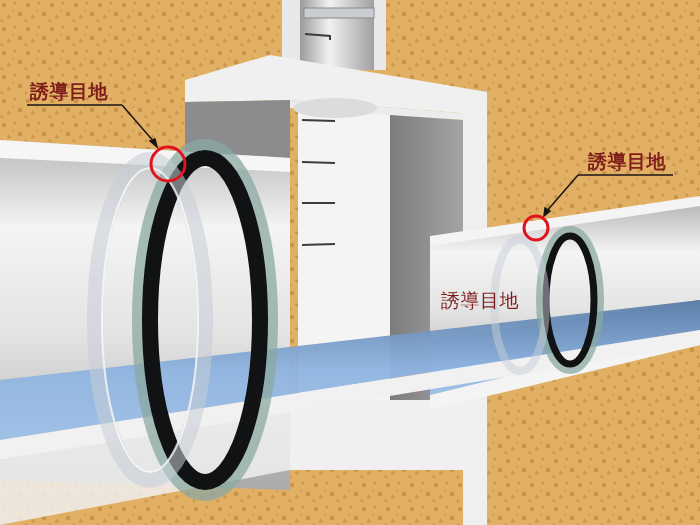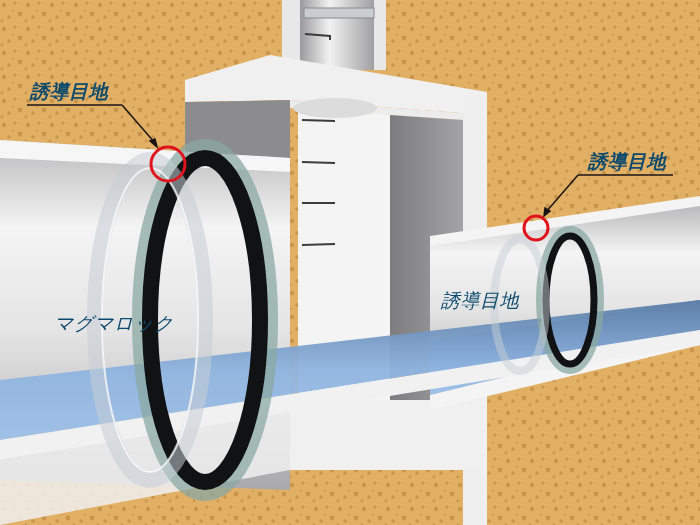--- a/index.html
+++ b/index.html
@@ -1,19 +1,19 @@
 <!DOCTYPE html>
 <html><head>
 <meta charset="utf-8">
 <style>
   html,body{margin:0;padding:0;}
   body{width:700px;height:525px;overflow:hidden;background:#e2b064;font-family:"DejaVu Sans",sans-serif;}
   .stage{position:relative;width:700px;height:525px;overflow:hidden;}
   svg.scene{position:absolute;left:0;top:0;}
-  .label{position:absolute;color:#0c4a6e;font-size:19px;font-weight:bold;white-space:nowrap;letter-spacing:0.5px;font-style:italic;}
+  .label{position:absolute;color:#7f1d1d;font-size:19px;font-weight:bold;white-space:nowrap;letter-spacing:0.5px;}
   .label.callout{font-size:19px;}
   .label.product{font-weight:normal;font-size:19px;}
 </style>
 </head>
 <body>
 
 <div class="stage">
   <svg class="scene" width="700" height="525" viewBox="0 0 700 525">
     <defs>
       <pattern id="soil" width="24" height="24" patternUnits="userSpaceOnUse">
@@ -104,15 +104,14 @@
       <line x1="578" y1="175" x2="546" y2="212"></line>
       <polygon points="544,216 545,208 550,211"></polygon>
     </g>
 
     <circle cx="168" cy="164" r="17" fill="none" stroke="#e0141c" stroke-width="3"></circle>
     <circle cx="536" cy="228" r="12" fill="none" stroke="#e0141c" stroke-width="3"></circle>
   </svg>
 
   <div class="label callout" style="left:30px;top:79px;">誘導目地</div>
   <div class="label callout" style="left:588px;top:149px;">誘導目地</div>
-  <div class="label product" style="left:54px;top:311px;">マグマロック</div>
   <div class="label product" style="left:441px;top:288px;">誘導目地</div>
 </div>
 
 </body></html>

